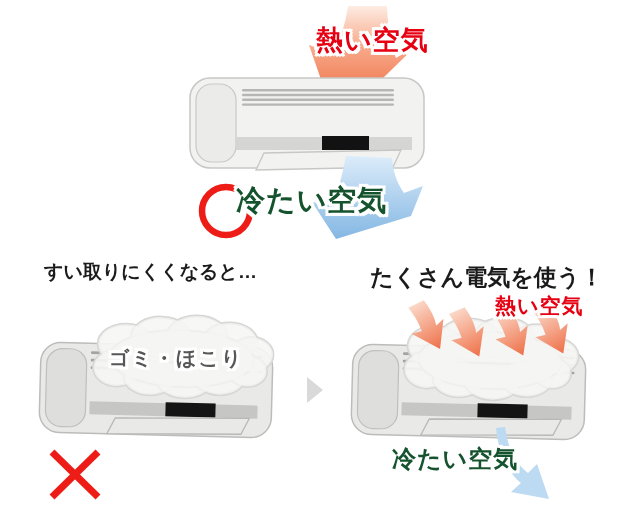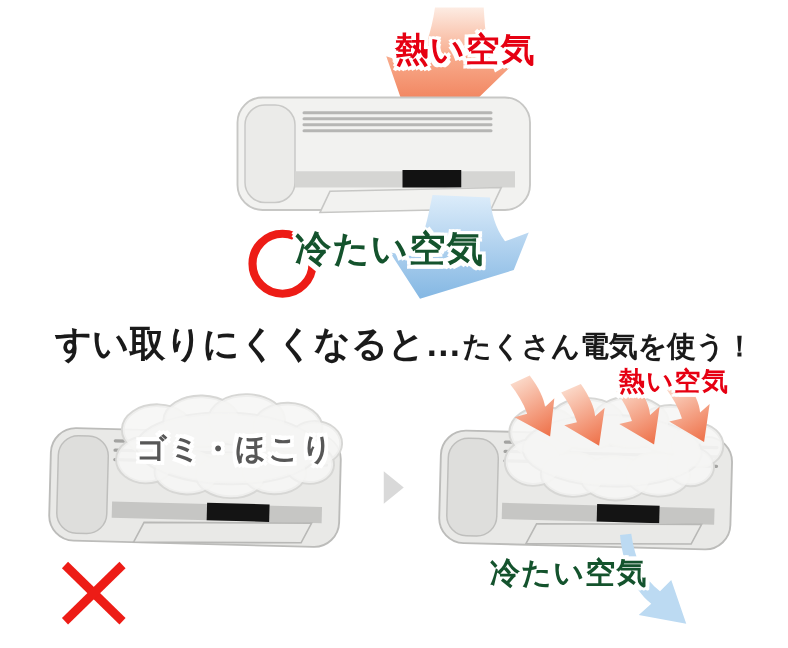--- a/index.html
+++ b/index.html
@@ -19,22 +19,22 @@
       -3px -3px 0 #fff, 3px -3px 0 #fff, -3px 3px 0 #fff, 3px 3px 0 #fff,
       -3px 0 0 #fff, 3px 0 0 #fff, 0 -3px 0 #fff, 0 3px 0 #fff,
       -2px -2px 0 #fff, 2px -2px 0 #fff, -2px 2px 0 #fff, 2px 2px 0 #fff;
   }
   .hot   { color:#e60012; }
   .cold  { color:#14532d; }
   .black { color:#1a1a1a; }
   .dust  { color:#575757; }
   #hot-top      { left:316px; top:27px;  font-size:27px; }
   #cold-top     { left:236px; top:186px; font-size:29px; }
-  #heading-left { left:44px;  top:262px; font-size:29px; letter-spacing:0; }
-  #dust-label   { left:109px; top:348px; font-size:24px; letter-spacing:2px; }
+  #heading-left { left:44px;  top:262px; font-size:19px; letter-spacing:0; }
+  #dust-label   { left:109px; top:348px; font-size:20px; letter-spacing:2px; }
   #heading-right{ left:370px; top:266px; font-size:23px; letter-spacing:0; }
   #hot-right    { left:495px; top:295px; font-size:21px; }
   #cold-right   { left:392px; top:447px; font-size:24px; }
 </style>
 </head>
 <body>
 
 <div id="canvas">
 
   <svg id="art" width="630" height="518" viewBox="0 0 630 518">

